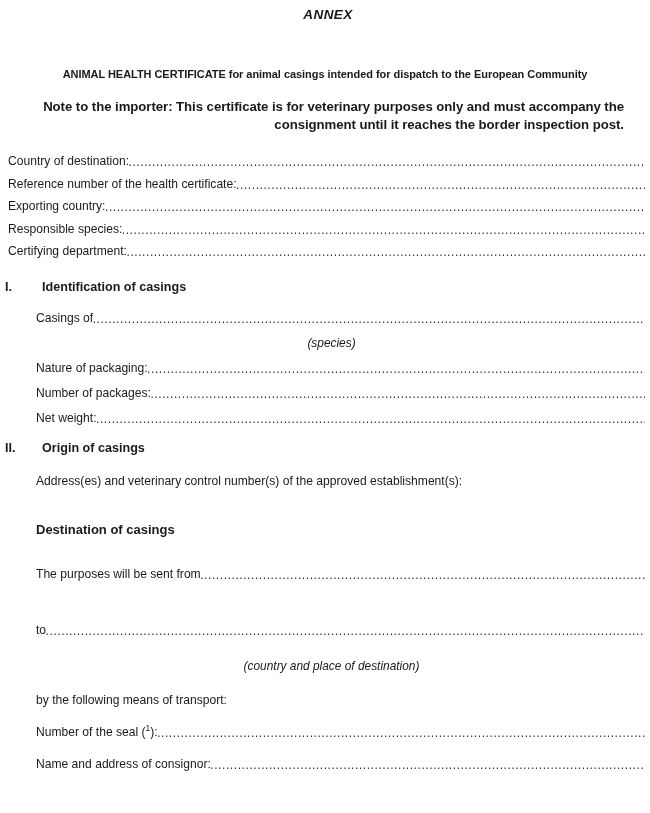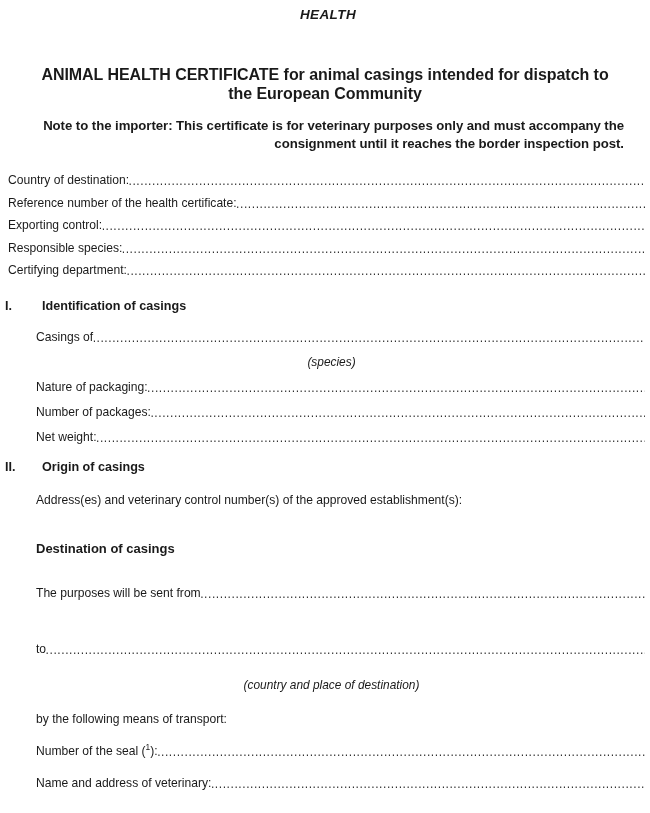--- a/index.html
+++ b/index.html
@@ -28,21 +28,21 @@
     font-weight: bold;
     font-style: italic;
     font-size: 13.5px;
     letter-spacing: 0.4px;
     margin: 7px 0 0 0;
     padding-left: 6px;
   }
   .doc-title {
     text-align: center;
     font-weight: bold;
-    font-size: 16px;
+    font-size: 11px;
     line-height: 19px;
     margin: 43px auto 0 auto;
     width: 578px;
     letter-spacing: -0.05px;
   }
   .note-line {
     text-align: right;
     font-weight: bold;
     font-size: 13.2px;
     line-height: 18px;
@@ -140,40 +140,40 @@
   .sp-22 { height: 22px; }
   .sp-26 { height: 26px; }
   .sp-30 { height: 30px; }
   .sp-34 { height: 34px; }
 </style>
 </head>
 <body>
 
 <div class="page">
 
-  <div class="annex-title">HEALTH</div>
+  <div class="annex-title">ANNEX</div>
 
   <div class="doc-title">ANIMAL HEALTH CERTIFICATE for animal casings intended for dispatch to the European Community</div>
 
   <div class="note-line">Note to the importer: This certificate is for veterinary purposes only and must accompany the consignment until it reaches the border inspection post.</div>
 
   <div class="top-fields">
 
     <div class="field-row">
       <span class="field-label">Country of destination:</span>
       <span class="leader"></span>
     </div>
 
     <div class="field-row">
       <span class="field-label">Reference number of the health certificate:</span>
       <span class="leader"></span>
     </div>
 
     <div class="field-row">
-      <span class="field-label">Exporting control:</span>
+      <span class="field-label">Exporting country:</span>
       <span class="leader"></span>
     </div>
 
     <div class="field-row">
       <span class="field-label">Responsible species:</span>
       <span class="leader"></span>
     </div>
 
     <div class="field-row">
       <span class="field-label">Certifying department:</span>
@@ -270,21 +270,21 @@
     <div class="sp-18"></div>
 
     <div class="field-row">
       <span class="field-label"><span>Number of the seal (</span><sup class="fn">1</sup><span>):</span></span>
       <span class="leader"></span>
     </div>
 
     <div class="sp-18"></div>
 
     <div class="field-row">
-      <span class="field-label">Name and address of veterinary:</span>
+      <span class="field-label">Name and address of consignor:</span>
       <span class="leader"></span>
     </div>
 
     <div class="sp-26"></div>
 
   </div>
 
 </div>
 
 </body></html>

